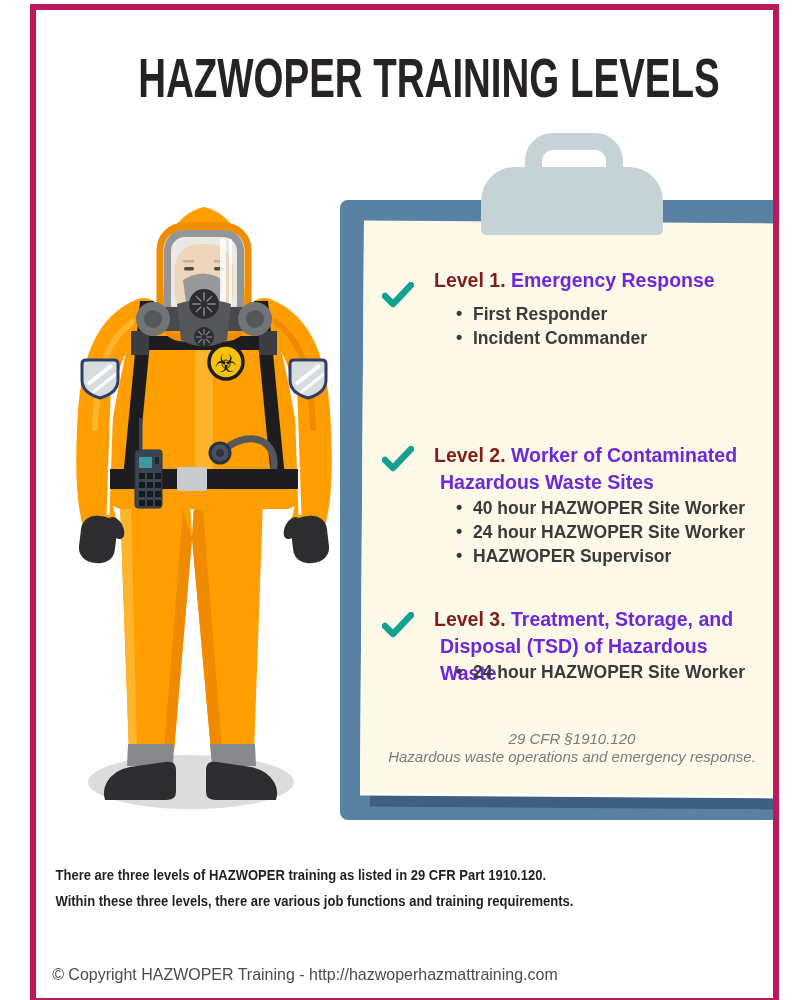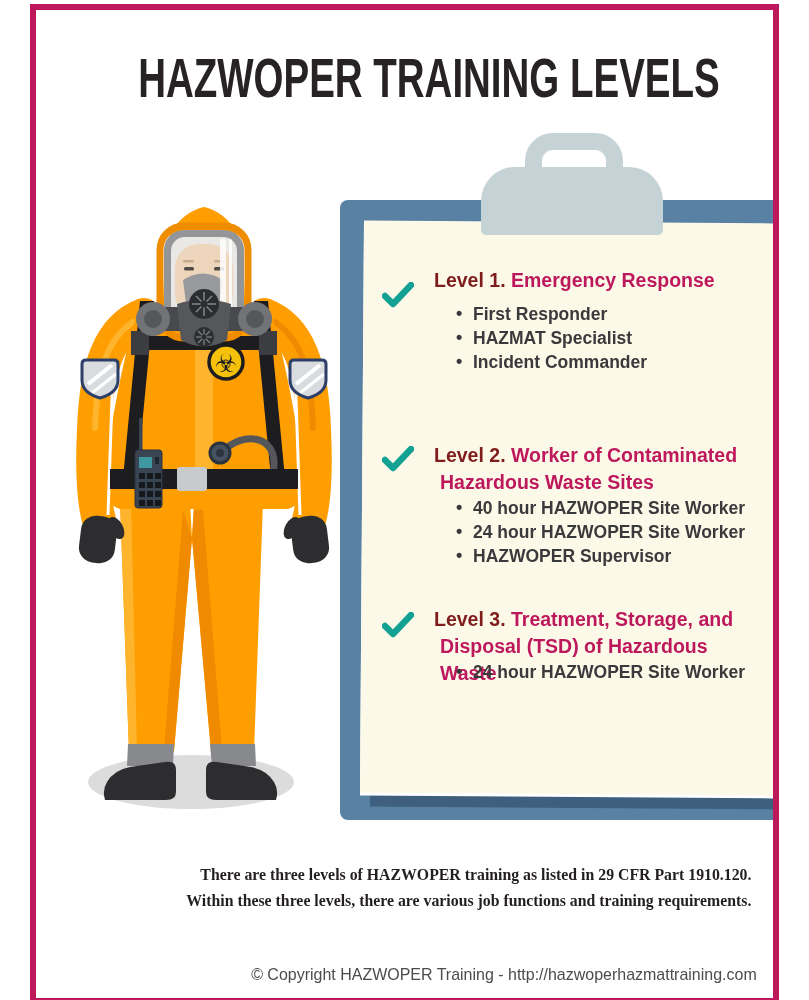--- a/index.html
+++ b/index.html
@@ -38,45 +38,45 @@
   .check{position:absolute; left:346px; width:32px; height:26px;}
   .check.c1{top:272px;} .check.c2{top:436px;} .check.c3{top:602px;}
   .level-heading{
     position:absolute; left:398px; width:335px;
     font-size:19.5px; font-weight:bold; line-height:27px;
   }
   .level-heading.h1{top:257px;}
   .level-heading.h2{top:432px;}
   .level-heading.h3{top:596px;}
   .lvl{color:#7f1d1d;}
-  .ttl{color:#be185d;}
+  .ttl{color:#6d28d9;}
   .ttl.line2{display:block; padding-left:6px;}
   .level-items{
     position:absolute; left:418px; width:320px; margin:0; padding:0; list-style:none;
     font-size:17.5px; font-weight:bold; color:#3a3a3c; line-height:24px;
   }
   .level-items.l1{top:292px;}
   .level-items.l2{top:486px;}
   .level-items.l3{top:650px;}
   .level-items li{position:relative; padding-left:19px;}
   .level-items li::before{content:"\2022"; position:absolute; left:2px; top:-1px; font-size:18px;}
   .reference{
     position:absolute; left:330px; top:720px; width:412px; text-align:center;
     font-style:italic; font-size:15px; line-height:18px; color:#7b7b7b;
   }
   .reference span{display:block;}
   
   .summary{
-    position:absolute; left:0; right:0; top:852px; text-align:right;
-    font-size:17px; font-weight:bold; color:#231f20; line-height:26px;font-family:Liberation Serif, serif;
+    position:absolute; left:0; right:0; top:852px; text-align:left;
+    font-size:14px; font-weight:bold; color:#231f20; line-height:26px;
   }
   .summary .inner{display:inline-block; transform:scale(0.93,1); transform-origin:center top; white-space:nowrap;}
   .summary .inner span{display:block;}
   .footer{
-    position:absolute; left:0; right:0; top:953px; text-align:right;
+    position:absolute; left:0; right:0; top:953px; text-align:left;
     font-size:17px; color:#4c4c4e; line-height:24px;
   }
   .footer .inner{display:inline-block; transform:scale(0.94,1); transform-origin:center top; white-space:nowrap;}
   
   .worker{position:absolute; left:28px; top:190px; width:280px; height:625px;}
 </style>
 </head>
 <body>
 
 <div class="page">
@@ -243,21 +243,20 @@
   <svg class="check c1" viewBox="0 0 32 26">
     <polyline points="3,14 11,22 29,3" fill="none" stroke="#12a193" stroke-width="6.5" stroke-linecap="round" stroke-linejoin="round"></polyline>
   </svg>
   <div class="level-heading h1">
     <span class="lvl">Level 1.</span>
     <span class="ttl">Emergency Response</span>
     <span class="ttl line2"></span>
   </div>
   <ul class="level-items l1">
     <li>First Responder</li>
-    <li>HAZMAT Specialist</li>
     <li>Incident Commander</li>
   </ul>
 
   <svg class="check c2" viewBox="0 0 32 26">
     <polyline points="3,14 11,22 29,3" fill="none" stroke="#12a193" stroke-width="6.5" stroke-linecap="round" stroke-linejoin="round"></polyline>
   </svg>
   <div class="level-heading h2">
     <span class="lvl">Level 2.</span>
     <span class="ttl">Worker of Contaminated</span>
     <span class="ttl line2">Hazardous Waste Sites</span>
@@ -273,20 +272,24 @@
   </svg>
   <div class="level-heading h3">
     <span class="lvl">Level 3.</span>
     <span class="ttl">Treatment, Storage, and</span>
     <span class="ttl line2">Disposal (TSD) of Hazardous Waste</span>
   </div>
   <ul class="level-items l3">
     <li>24 hour HAZWOPER Site Worker</li>
   </ul>
 
+  <div class="reference">
+    <span>29 CFR §1910.120</span>
+    <span>Hazardous waste operations and emergency response.</span>
+  </div>
 
   <div class="summary">
     <div class="inner">
       <span>There are three levels of HAZWOPER training as listed in 29 CFR Part 1910.120.</span>
       <span>Within these three levels, there are various job functions and training requirements.</span>
     </div>
   </div>
 
   <div class="footer">
     <span class="inner">© Copyright HAZWOPER Training - http://hazwoperhazmattraining.com</span>

